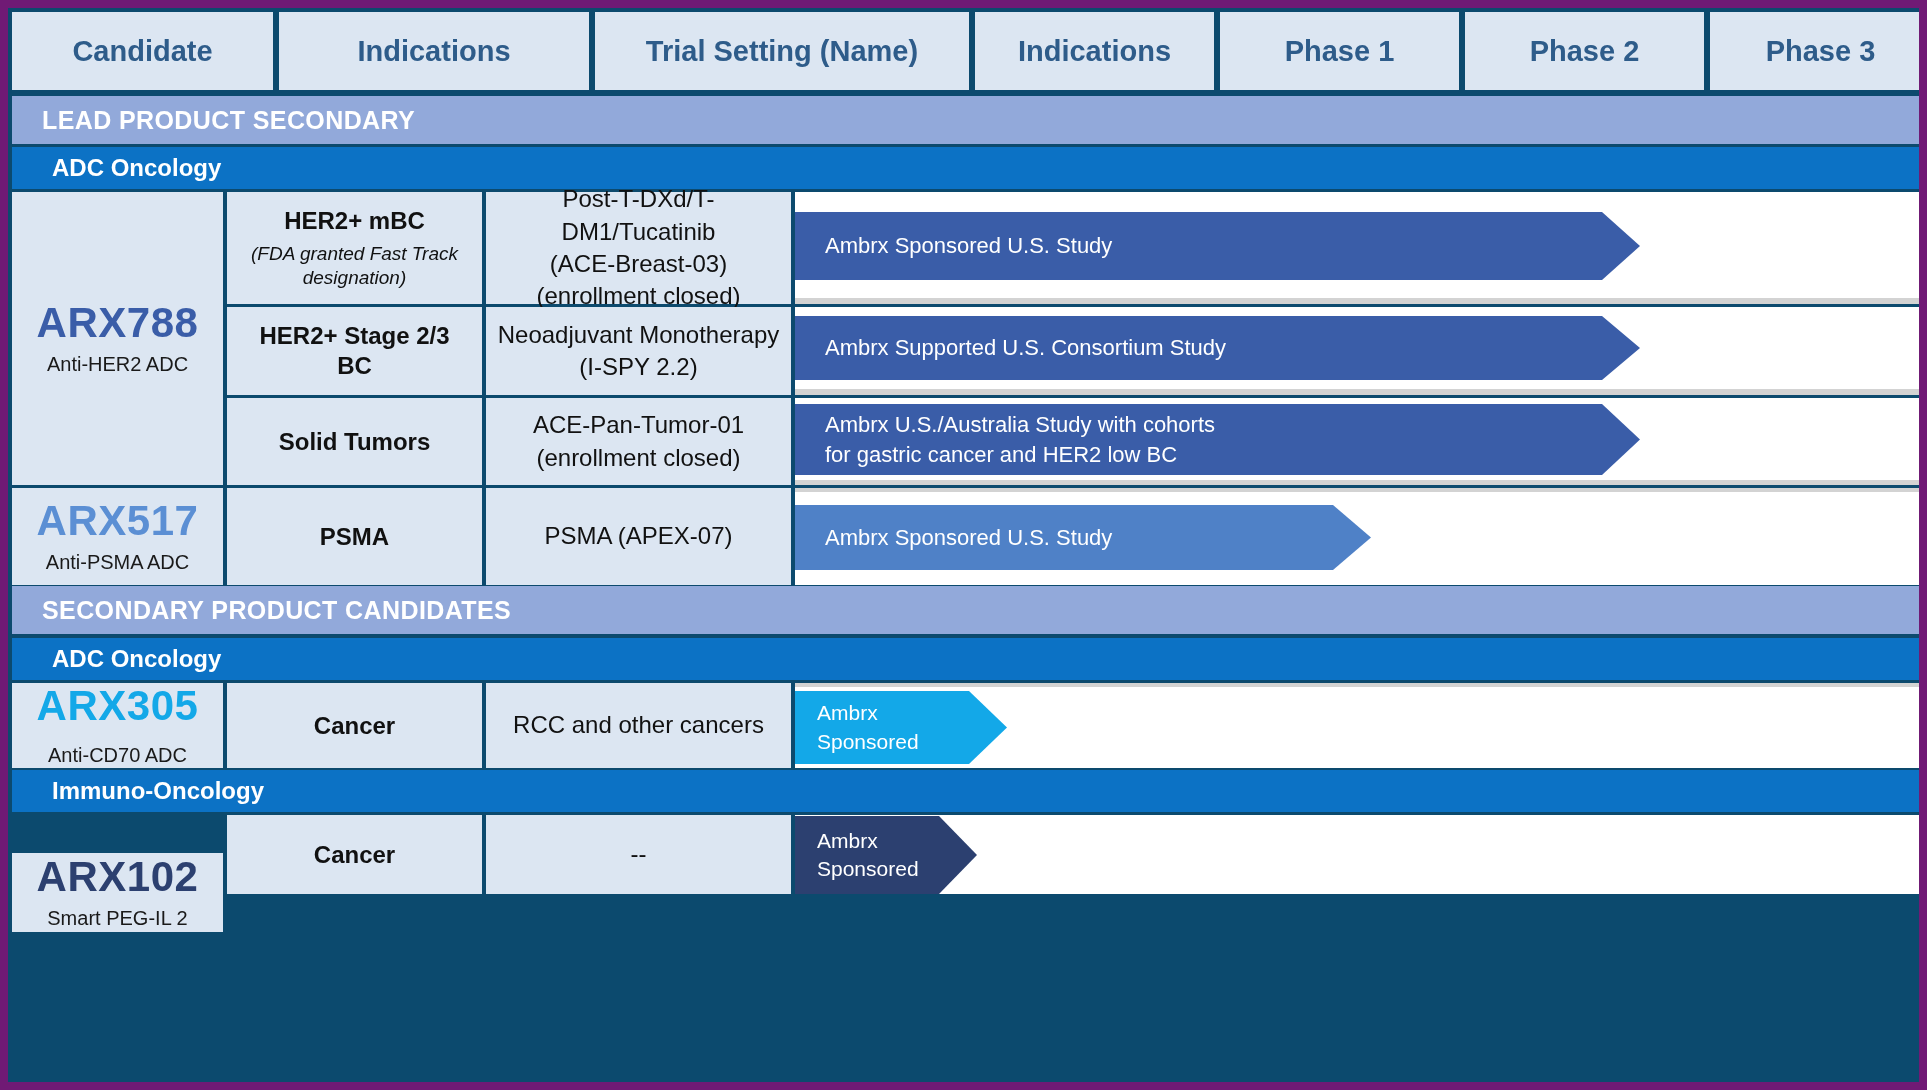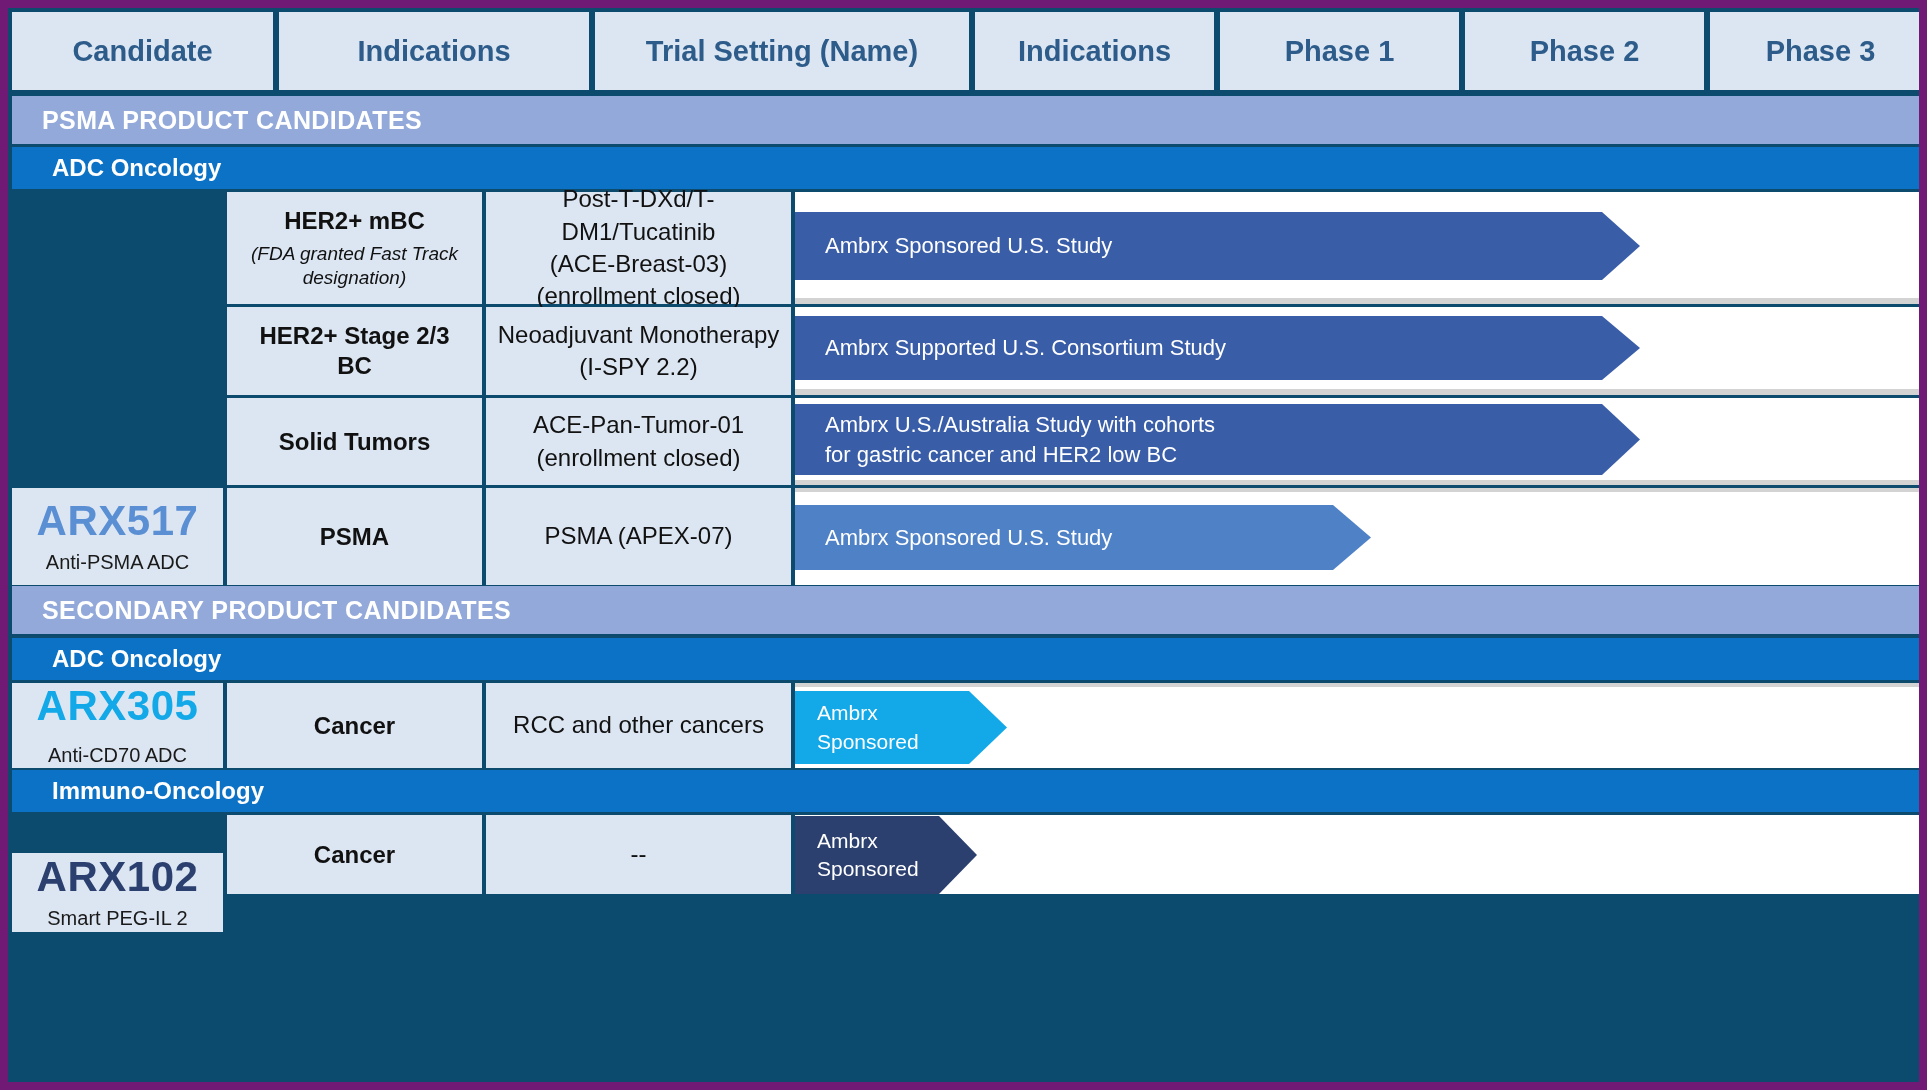--- a/index.html
+++ b/index.html
@@ -100,27 +100,31 @@
     <span>Phase 1</span>
   </div>
   <div class="abs hdr-cell" style="left:1457px;top:4px;width:239px;height:78px;">
     <span>Phase 2</span>
   </div>
   <div class="abs hdr-cell" style="left:1702px;top:4px;width:221px;height:78px;">
     <span>Phase 3</span>
   </div>
 
   <div class="abs banner-lead" style="left:4px;top:88px;width:1919px;height:48px;">
-    <span>PSMA PRODUCT CANDIDATES</span>
+    <span>LEAD PRODUCT SECONDARY</span>
   </div>
 
   <div class="abs banner-sub" style="left:4px;top:139px;width:1919px;height:42px;">
     <span>ADC Oncology</span>
   </div>
 
+  <div class="abs cell cand" style="left:4px;top:184px;width:211px;height:293px;">
+    <span class="cand-name" style="color:#3A5DA8;">ARX788</span>
+    <span class="cand-sub">Anti-HER2 ADC</span>
+  </div>
 
   <div class="abs cell" style="left:219px;top:184px;width:255px;height:112px;padding:6px 14px;">
     <span class="ind-main">HER2+ mBC</span>
     <span class="ind-note">(FDA granted Fast Track designation)</span>
   </div>
   <div class="abs cell" style="left:478px;top:184px;width:305px;height:112px;padding:6px 10px;">
     <span class="trial-txt" style="white-space:pre-line;">Post-T-DXd/T-DM1/Tucatinib
 (ACE-Breast-03)
 (enrollment closed)</span>
   </div>

